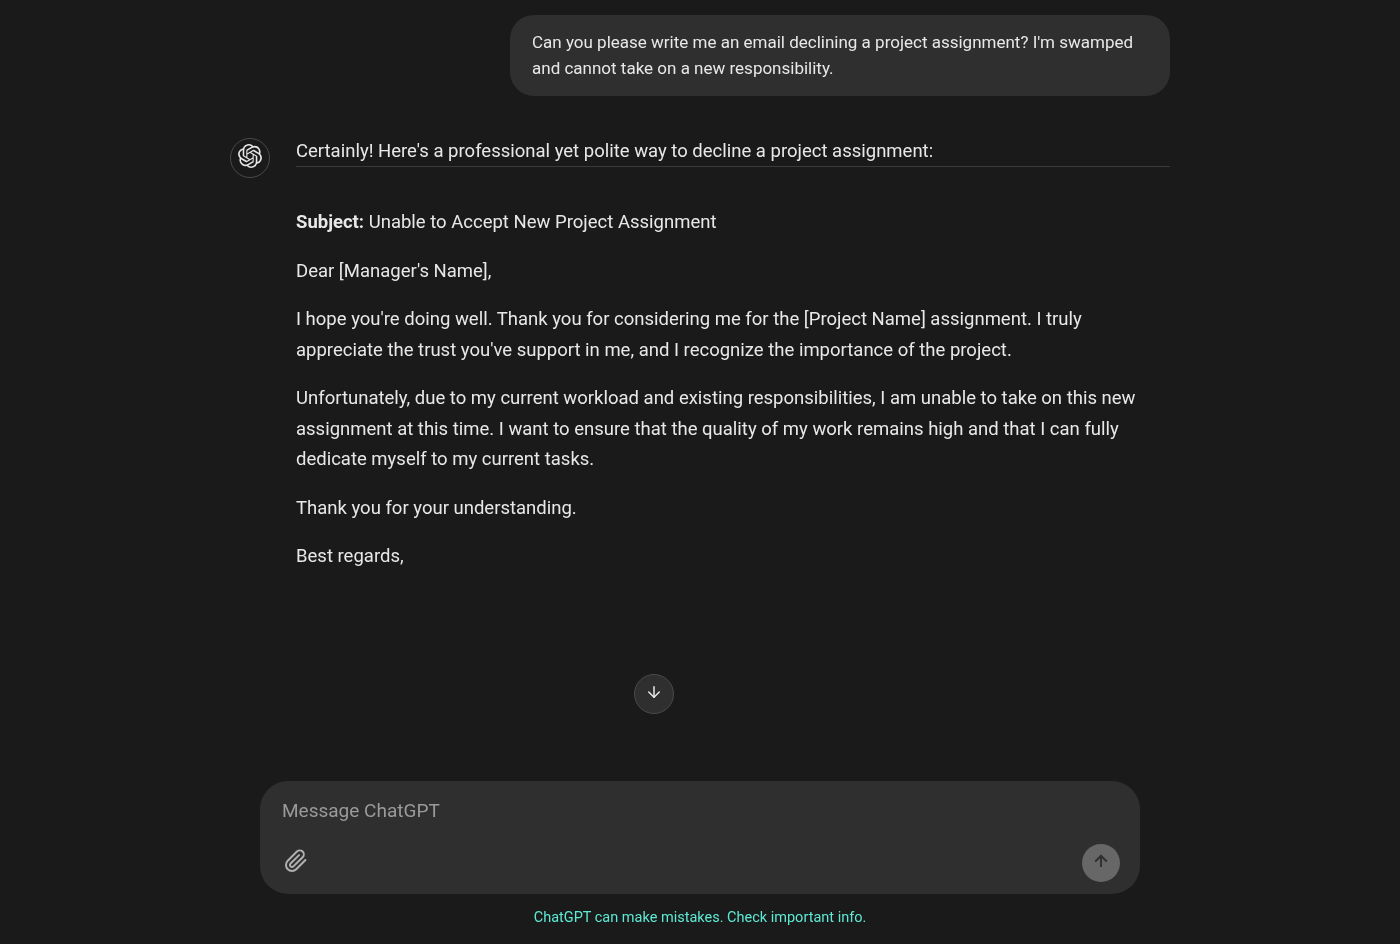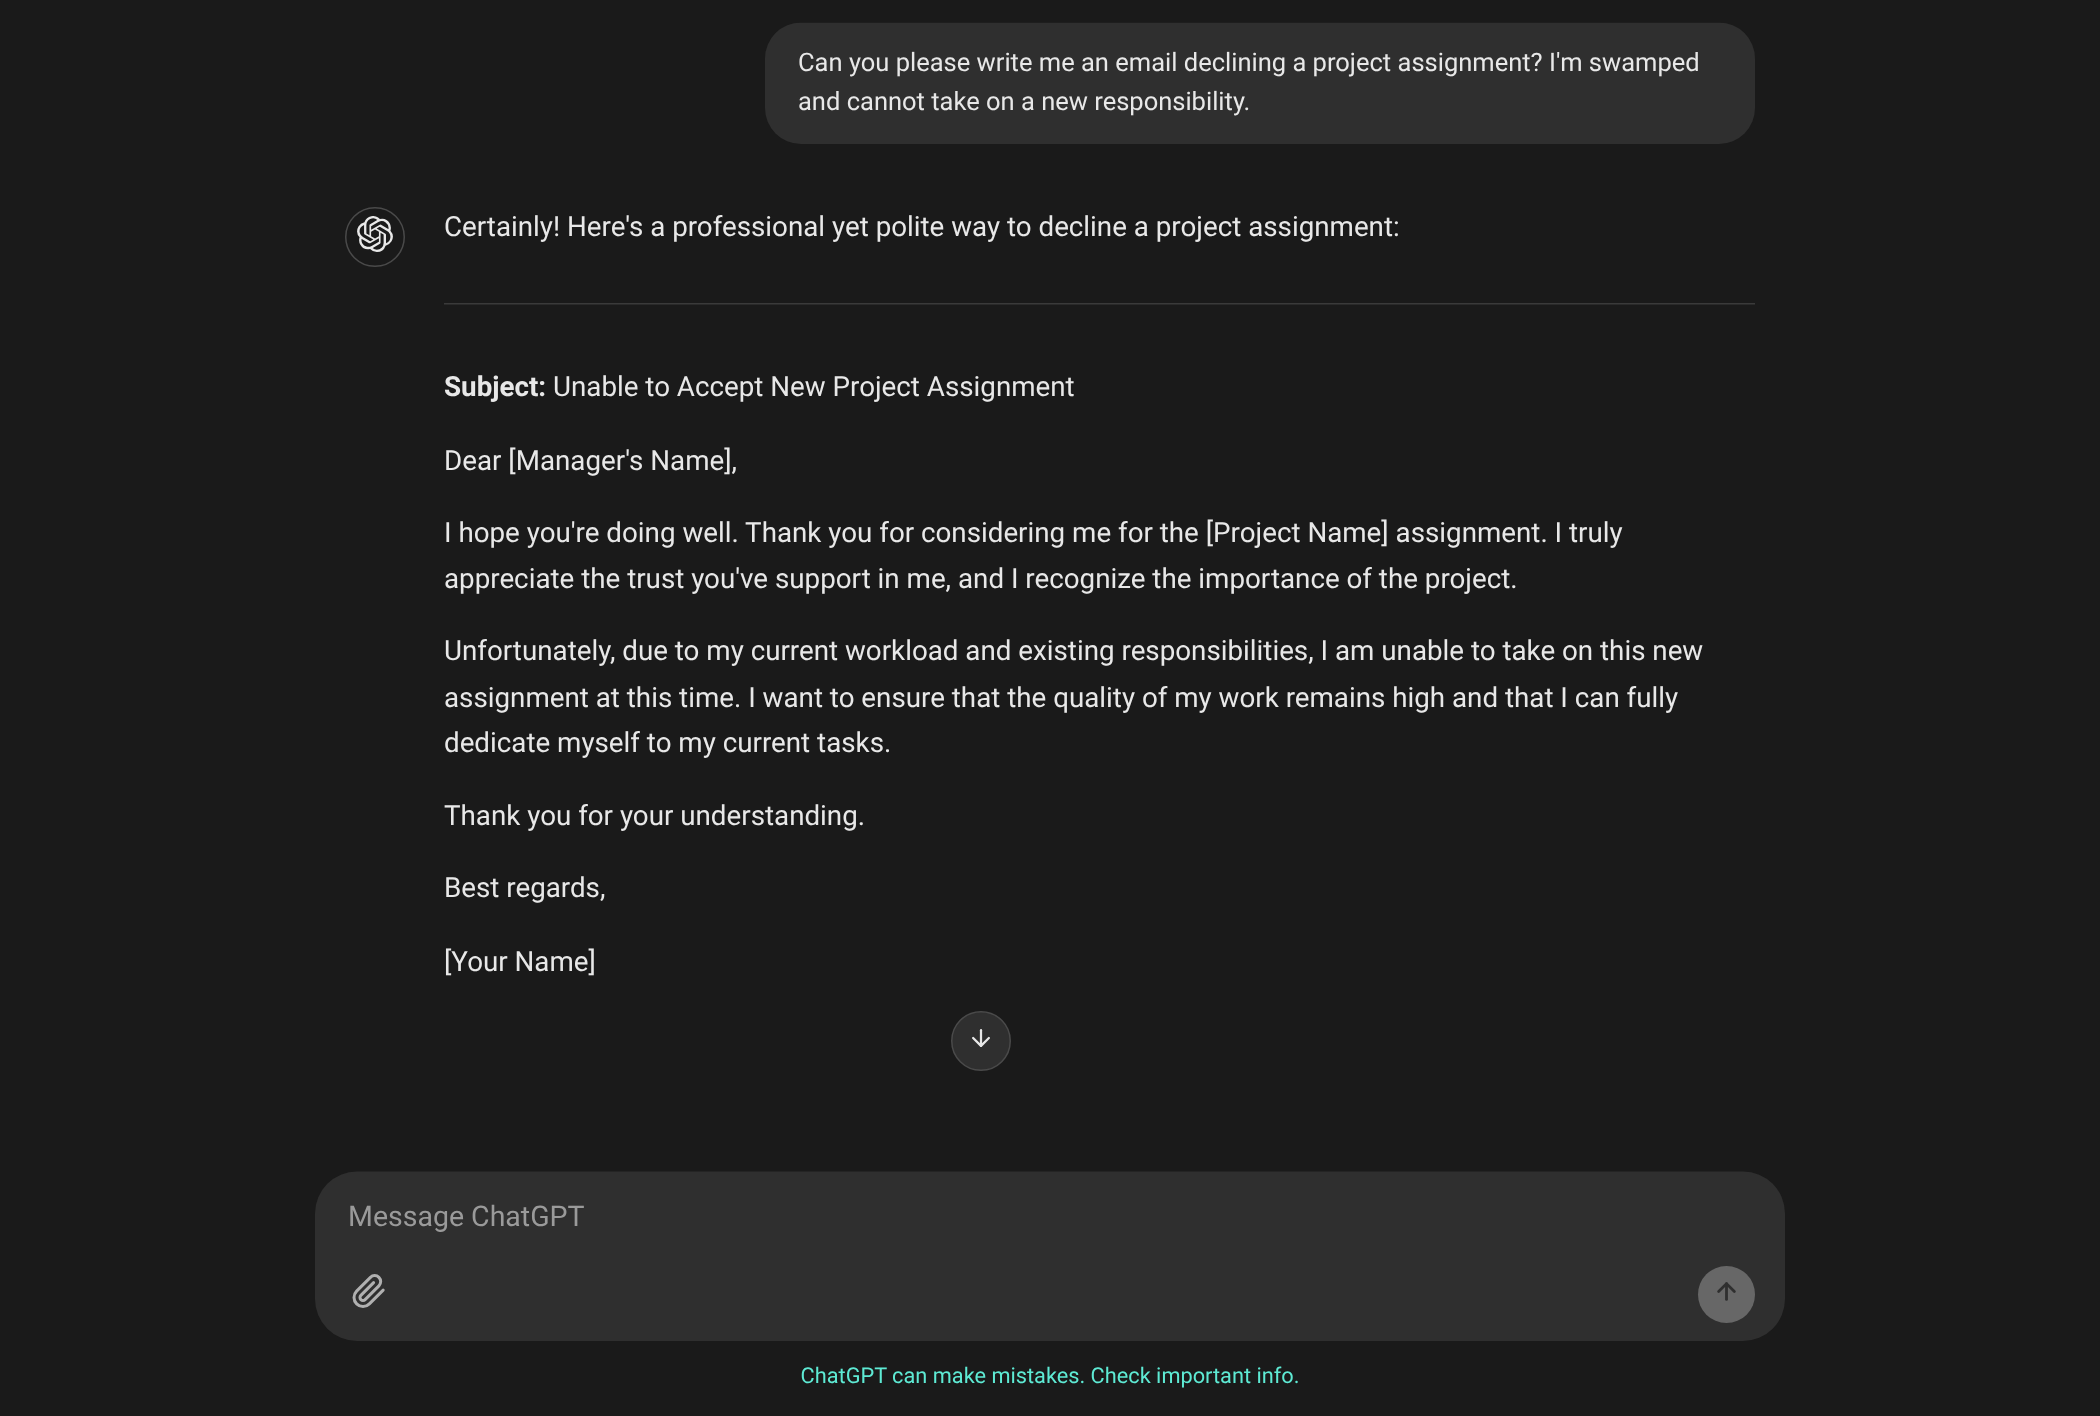--- a/index.html
+++ b/index.html
@@ -67,21 +67,20 @@
       width: 24px;
       height: 24px;
     }
     .assistant-content {
       flex: 1;
       font-size: 18.5px;
       line-height: 1.65;
       color: #e8e8e8;
     }
     .assistant-intro {
-      margin-bottom: 36px;
     }
     .divider {
       border: none;
       border-top: 1px solid #3a3a3a;
       margin-bottom: 40px;
     }
     .email-block p {
       margin-bottom: 18px;
     }
     .subject-line {
@@ -106,21 +105,21 @@
     }
     .scroll-down-btn svg {
       width: 18px;
       height: 18px;
     }
     .composer-area {
       position: absolute;
       bottom: 50px;
       left: 50%;
       transform: translateX(-50%);
-      width: 980px;
+      width: 880px;
     }
     .composer {
       background-color: #2f2f2f;
       border-radius: 28px;
       padding: 18px 20px 12px 22px;
       display: flex;
       flex-direction: column;
       gap: 22px;
     }
     .composer-input {
@@ -196,21 +195,20 @@
         <hr class="divider">
         <div class="email-block">
           <p class="subject-line">
             <span class="subject-label">Subject:</span><span> Unable to Accept New Project Assignment</span>
           </p>
           <p>Dear [Manager's Name],</p>
           <p>I hope you're doing well. Thank you for considering me for the [Project Name] assignment. I truly appreciate the trust you've support in me, and I recognize the importance of the project.</p>
           <p>Unfortunately, due to my current workload and existing responsibilities, I am unable to take on this new assignment at this time. I want to ensure that the quality of my work remains high and that I can fully dedicate myself to my current tasks.</p>
           <p>Thank you for your understanding.</p>
           <p>Best regards,</p>
-          <p>[Your Name]</p>
         </div>
       </div>
     </div>
 
   </div>
 </div>
 
 <div class="scroll-down-btn">
   <span>
     <svg viewBox="0 0 24 24" fill="none" stroke="#e8e8e8" stroke-width="2" stroke-linecap="round" stroke-linejoin="round">

